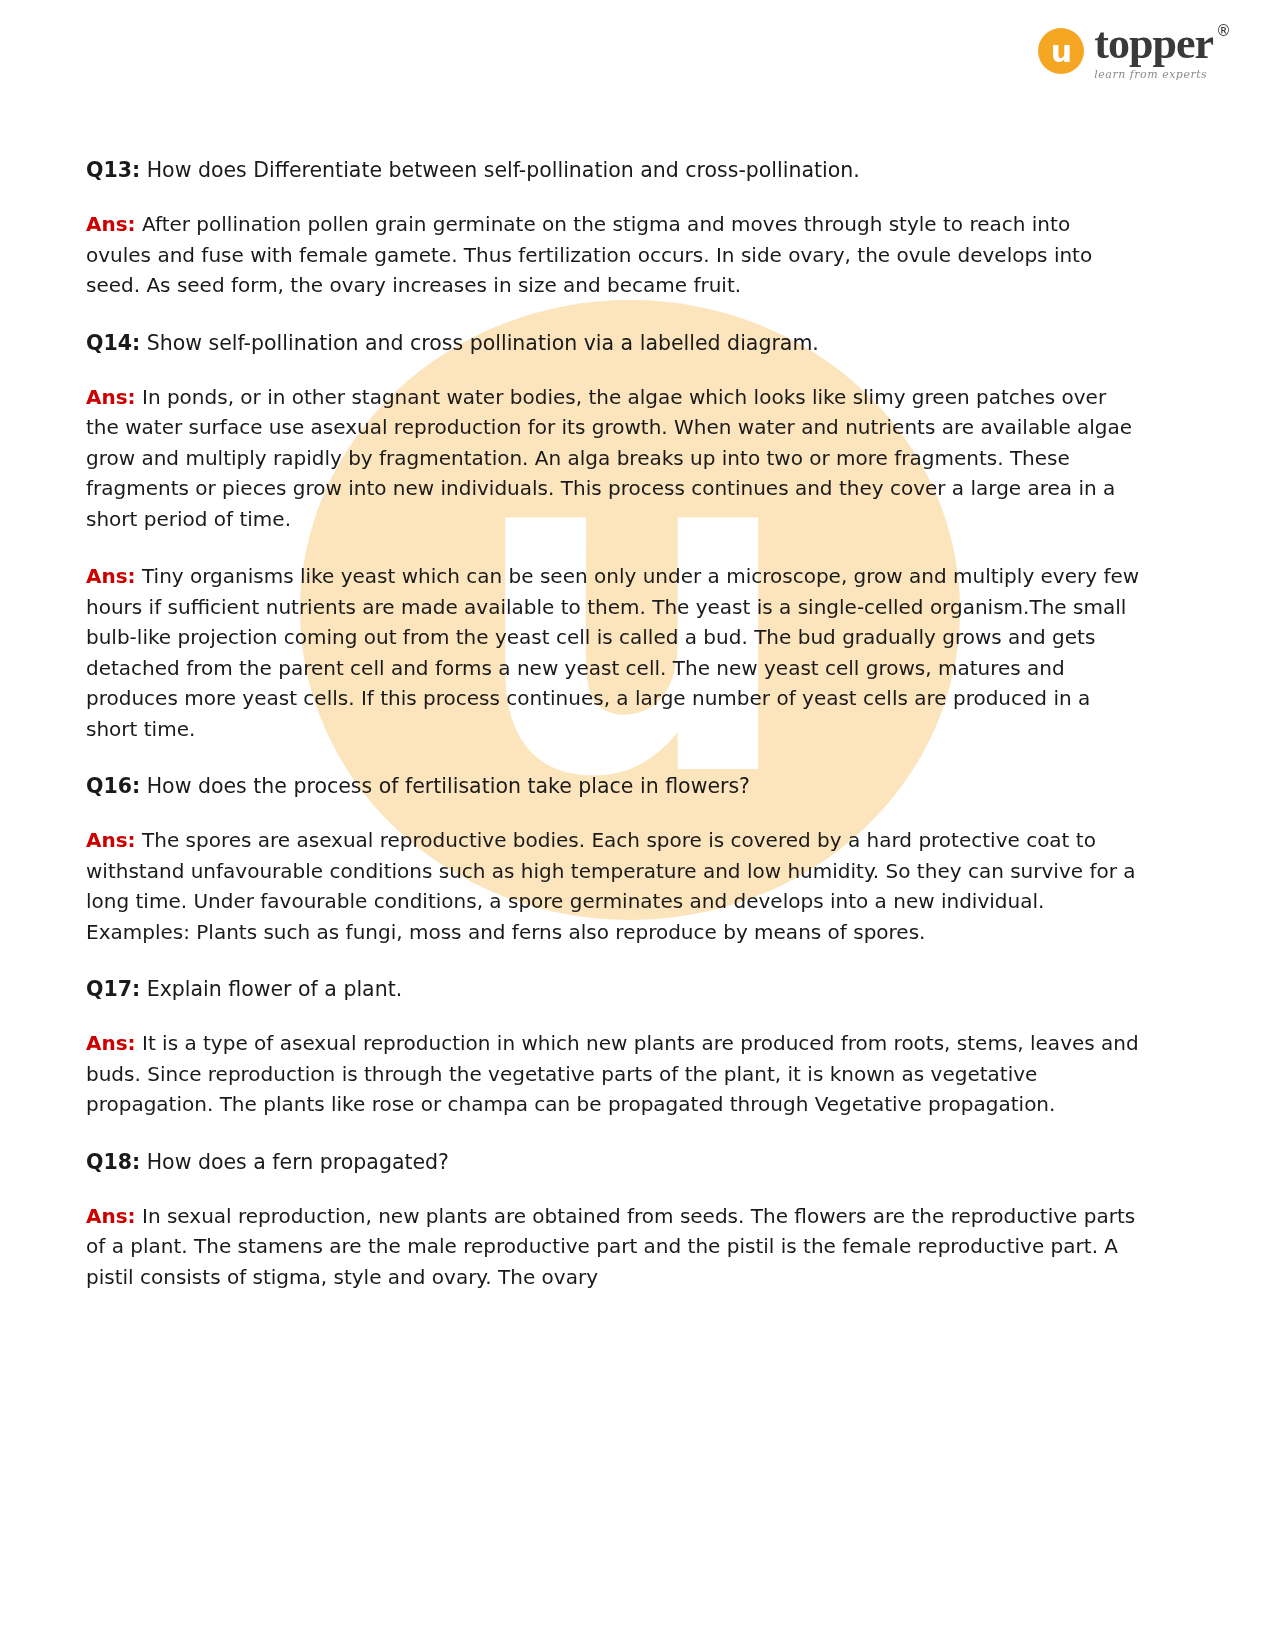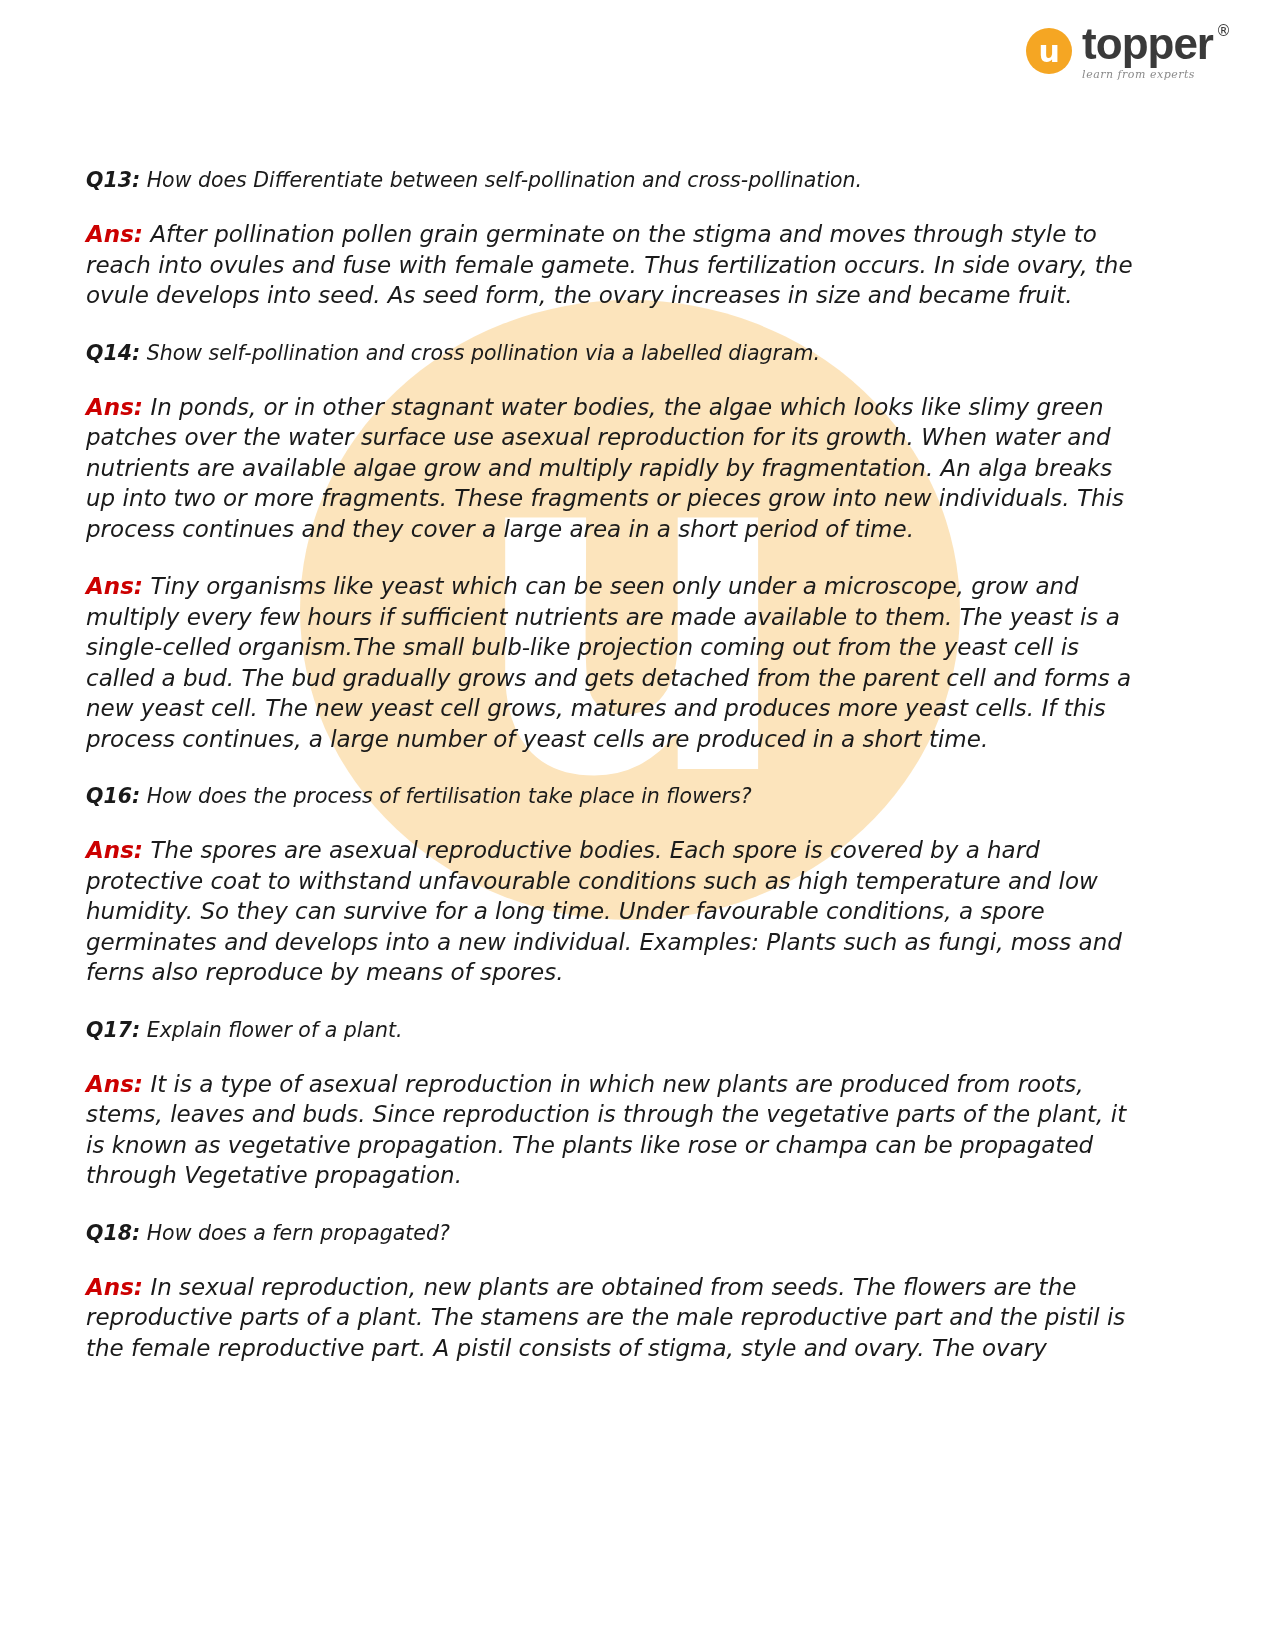--- a/index.html
+++ b/index.html
@@ -70,21 +70,21 @@
     display: flex;
     align-items: center;
     justify-content: center;
     margin-top: 6px;
   }
   .logo-text-wrap {
     margin-left: 10px;
     position: relative;
   }
   .logo-word {
-    font-family: Liberation Sans, sans-serif;
+    font-family: Liberation Serif, serif;
     font-size: 44px;
     font-weight: 700;
     color: #3a3a3a;
     letter-spacing: -1px;
     line-height: 1;
   }
   .logo-reg {
     position: absolute;
     right: -18px;
     top: 0px;
@@ -98,37 +98,36 @@
     color: #8a8a8a;
     text-align: left;
     margin-top: 2px;
     letter-spacing: 0.5px;
   }
 
   
   .content {
     position: absolute;
     left: 86px;
-    top: 165px;
+    top: 155px;
     width: 1055px;
     z-index: 2;
-    font-style: italic;
   }
   .qa-block {
     margin-bottom: 0;
   }
   .q-line {
     font-size: 20.5px;
     line-height: 30px;
     margin: 0 0 24px 0;
     color: #1a1a1a;
     text-align: left;
   }
   .a-line {
-    font-size: 23px;
+    font-size: 20px;
     line-height: 30.5px;
     margin: 0 0 27px 0;
     color: #1a1a1a;
     text-align: left;
   }
   .q-label {
     font-weight: 700;
     color: #1a1a1a;
   }
   .a-label {

